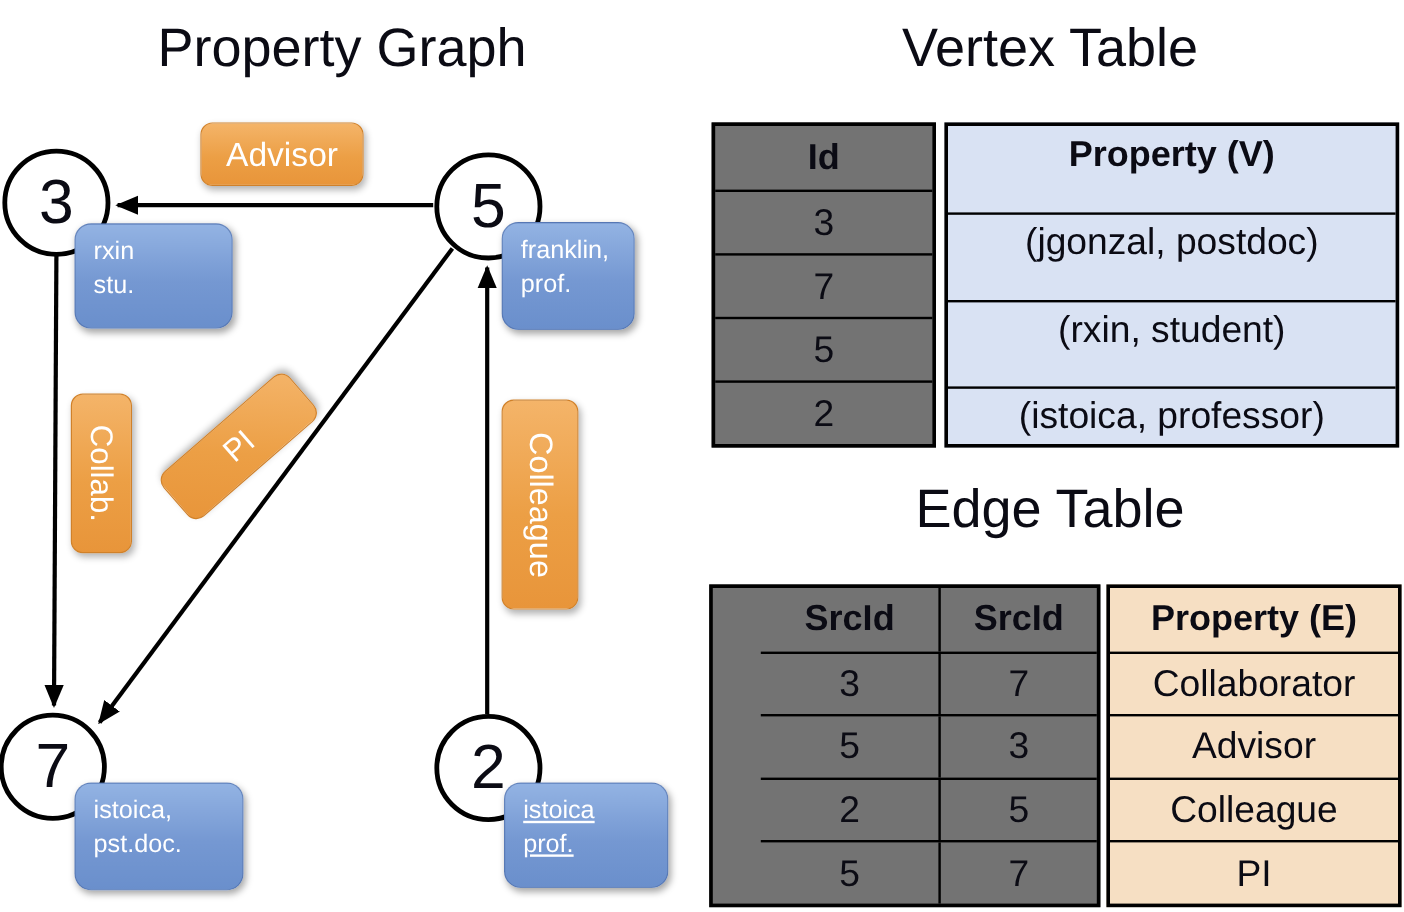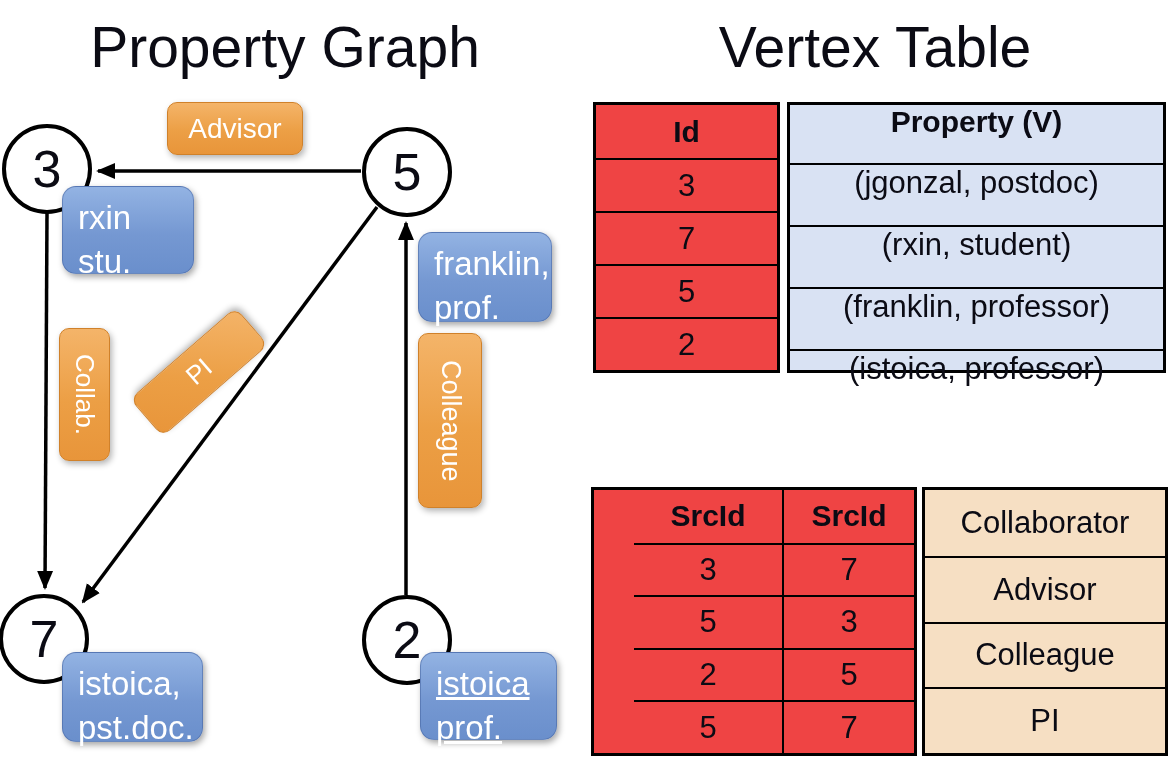--- a/index.html
+++ b/index.html
@@ -1,21 +1,21 @@
 <!DOCTYPE html>
 <html><head>
 <meta charset="utf-8">
 <style>
   html,body { margin:0; padding:0; background:#fff; }
   .slide {
     position:relative; width:1170px; height:760px; background:#ffffff;
     font-family:"Liberation Sans","DejaVu Sans",sans-serif; color:#0b0b14; overflow:hidden;
   }
   .title {
-    position:absolute; font-size:57px; font-weight:300; letter-spacing:0;
+    position:absolute; font-size:45px; font-weight:300; letter-spacing:0;
     text-align:center; color:#0b0b14; white-space:nowrap;
   }
   #title-graph  { left:30px;  top:14px; width:510px; }
   #title-vertex { left:670px; top:14px; width:410px; }
   #title-edge   { left:670px; top:398px; width:410px; }
 
   
   .node {
     position:absolute; width:90px; height:90px; box-sizing:border-box;
     border:4px solid #000; border-radius:50%; background:#fff;
@@ -26,24 +26,24 @@
   #node-5 { left:362px; top:127px; }
   #node-7 { left:-1px;  top:594px; }
   #node-2 { left:362px; top:595px; }
 
   
   .vbox {
     position:absolute; box-sizing:border-box; border-radius:14px;
     background:linear-gradient(180deg,#93b3e3 0%,#7598d2 55%,#6a8fcc 100%);
     border:1px solid rgba(70,100,160,.55);
     box-shadow:2px 3px 6px rgba(0,0,0,.35);
-    color:#fff; font-size:33px; line-height:1.32; padding:9px 0 0 15px; z-index:4;
+    color:#fff; font-size:21px; line-height:1.32; padding:9px 0 0 15px; z-index:4;
   }
   #vbox-3 { left:62px;  top:186px; width:132px; height:88px; }
-  #vbox-5 { left:418px; top:185px; width:134px; height:90px;margin-top:47px; }
+  #vbox-5 { left:418px; top:185px; width:111px; height:90px; }
   #vbox-7 { left:62px;  top:652px; width:141px; height:90px; }
   #vbox-2 { left:420px; top:652px; width:137px; height:88px;text-decoration:underline; }
 
   
   .olabel {
     position:absolute; box-sizing:border-box; border-radius:10px;
     background:linear-gradient(180deg,#f4b469 0%,#ec9f45 55%,#e8953a 100%);
     border:1.5px solid #d0812a;
     box-shadow:2px 3px 6px rgba(0,0,0,.3);
     color:#fff; display:flex; align-items:center; justify-content:center; z-index:2;
@@ -54,21 +54,21 @@
   #olabel-pi {
     left:174px; top:302px; width:50px; height:140px; font-size:26px;
     transform:rotate(-131deg);
     background:linear-gradient(135deg,#e8953a 0%,#ec9f45 45%,#f4b469 100%);
   }
   .vtext { writing-mode:vertical-rl; text-orientation:mixed; }
 
   
   .tbl {
     position:absolute; box-sizing:border-box; border:3px solid #000;
-    display:grid; grid-auto-rows:1fr; background:#ef4444; z-index:1;
+    display:grid; grid-auto-rows:1fr; background:#737373; z-index:1;
   }
   .tbl .row { border-top:2.5px solid #000; display:flex; align-items:center; justify-content:center;
               font-size:31px; font-weight:300; }
   .tbl .row:first-child { border-top:none; }
   .tbl .row.hdr { font-weight:bold; font-size:30px; }
   .row.two { display:grid; grid-template-columns:148px 1fr;margin-left:40px; }
   .row.two > div { display:flex; align-items:center; justify-content:center; height:100%; }
   .row.two > div + div { border-left:2.5px solid #000; }
 
   #vtx-id   { left:593px; top:102px; width:187px; height:271px; }
@@ -78,20 +78,21 @@
 
   svg.edges { position:absolute; left:0; top:0; z-index:1; }
 </style>
 </head>
 <body>
 
 <div class="slide">
 
   <div class="title" id="title-graph">Property Graph</div>
   <div class="title" id="title-vertex">Vertex Table</div>
+  <div class="title" id="title-edge">Edge Table</div>
 
   <svg class="edges" width="570" height="760">
     <defs>
       <marker id="arr" viewBox="0 0 10 10" refX="9" refY="5" markerWidth="5.5" markerHeight="5.5" orient="auto">
         <path d="M0 0.8 L10 5 L0 9.2 Z" fill="#000"></path>
       </marker>
     </defs>
     <line x1="361" y1="171" x2="98" y2="171" stroke="#000" stroke-width="3.5" marker-end="url(#arr)"></line>
     <line x1="47" y1="213" x2="45" y2="588" stroke="#000" stroke-width="3.5" marker-end="url(#arr)"></line>
     <line x1="377" y1="207" x2="83" y2="602" stroke="#000" stroke-width="3.5" marker-end="url(#arr)"></line>
@@ -146,21 +147,20 @@
     <div class="row">3</div>
     <div class="row">7</div>
     <div class="row">5</div>
     <div class="row">2</div>
   </div>
 
   <div class="tbl" id="vtx-prop">
     <div class="row hdr">Property (V)</div>
     <div class="row">(jgonzal, postdoc)</div>
     <div class="row">(rxin, student)</div>
-    <div class="row">(franklin, professor)</div>
     <div class="row">(istoica, professor)</div>
   </div>
 
   <div class="tbl" id="edg-ids">
     <div class="row hdr two">
       <div>SrcId</div>
       <div>SrcId</div>
     </div>
     <div class="row two">
       <div>3</div>
@@ -174,19 +174,20 @@
       <div>2</div>
       <div>5</div>
     </div>
     <div class="row two">
       <div>5</div>
       <div>7</div>
     </div>
   </div>
 
   <div class="tbl" id="edg-prop">
+    <div class="row hdr">Property (E)</div>
     <div class="row">Collaborator</div>
     <div class="row">Advisor</div>
     <div class="row">Colleague</div>
     <div class="row">PI</div>
   </div>
 
 </div>
 
 </body></html>

